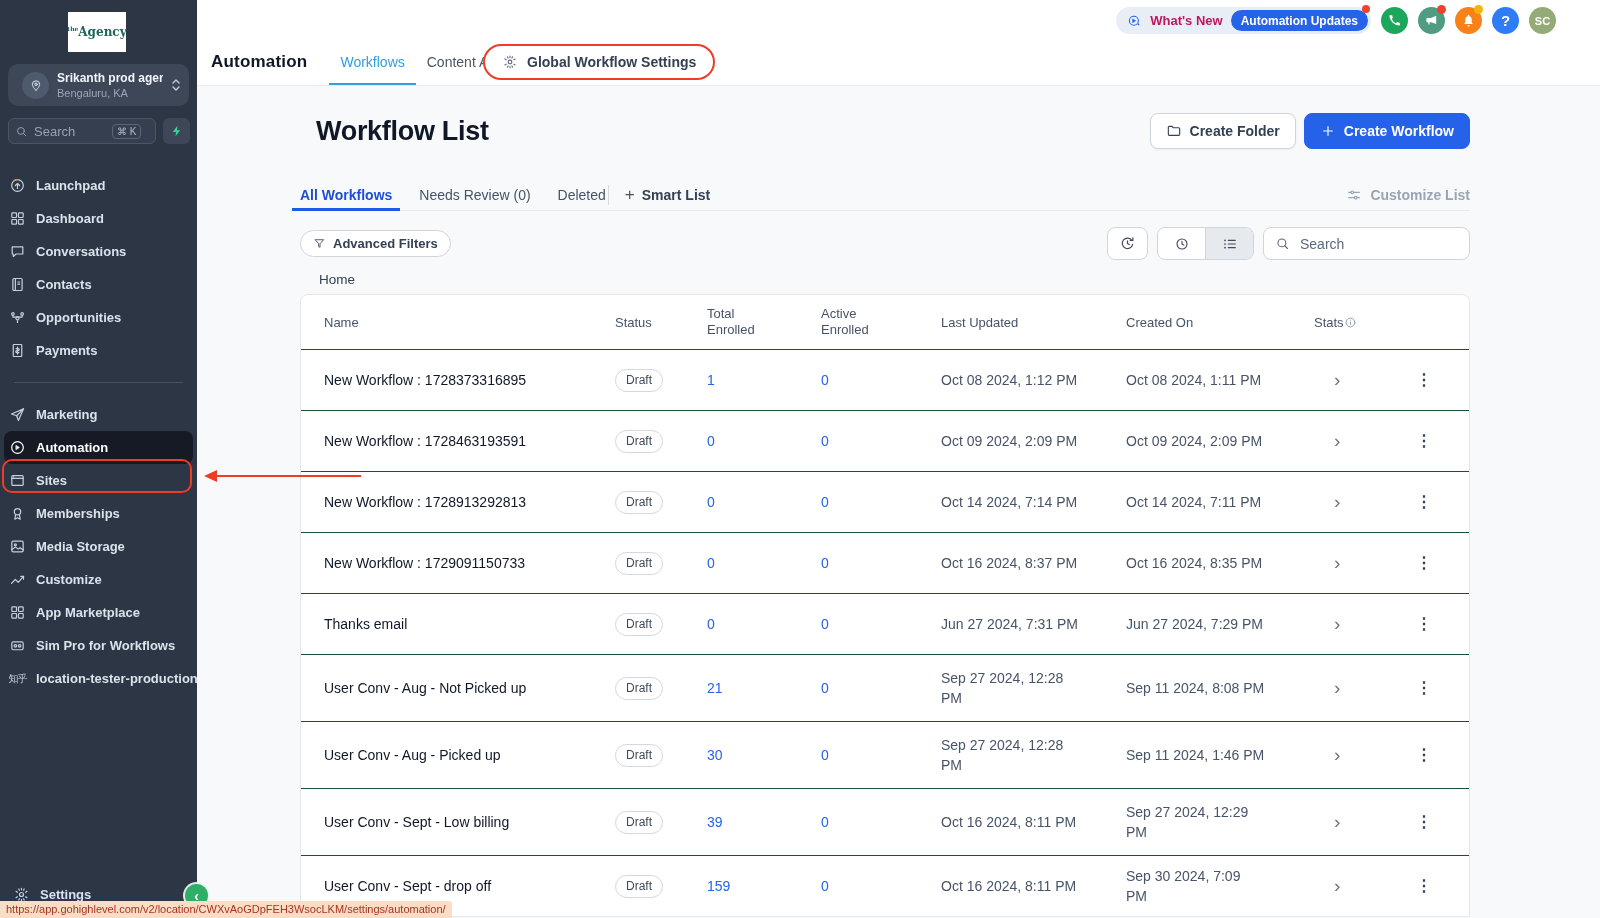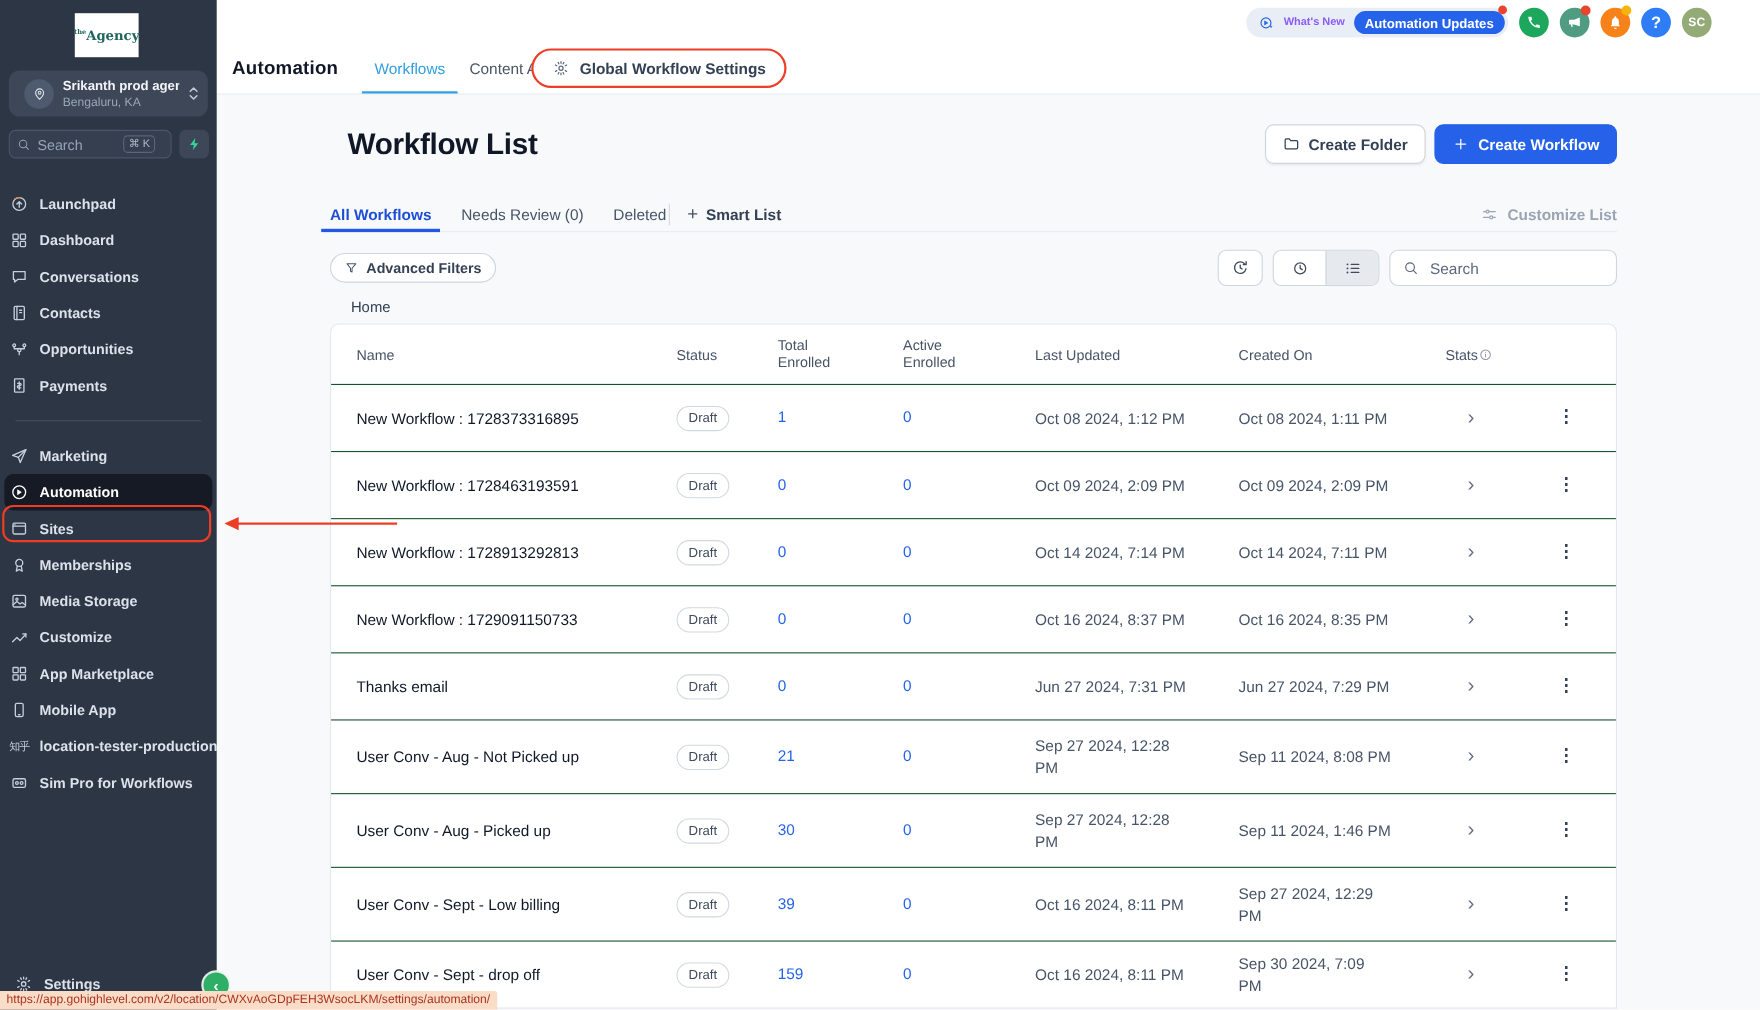--- a/index.html
+++ b/index.html
@@ -57,21 +57,21 @@
   .top-tab.active{color:#2f9fe0;}
   .top-tab.active::after{content:"";position:absolute;left:0;right:0;bottom:0;height:2px;background:#2f9fe0;}
   .global-btn{position:absolute;left:286px;top:44px;height:36px;display:flex;align-items:center;gap:9px;
               padding:0 17px;border:2px solid #ee3c25;border-radius:18px;box-sizing:border-box;color:#344054;
               font-size:14px;font-weight:600;background:#fff;cursor:pointer;white-space:nowrap;}
   .global-btn .icn{width:16px;height:16px;color:#5d6b7e;}
   .topbar-right{position:absolute;right:44px;top:7px;display:flex;align-items:center;gap:10px;}
   .whatsnew{height:27px;background:#e9eef6;border-radius:14px;display:flex;align-items:center;gap:8px;
             padding:0 3px 0 11px;position:relative;cursor:pointer;}
   .wn-icn{width:15px;height:15px;color:#2563eb;}
-  .wn-label{font-size:10px;font-weight:600;color:#8b5cf6;white-space:nowrap;}
+  .wn-label{font-size:13px;font-weight:600;color:#be185d;white-space:nowrap;}
   .wn-badge{height:21px;background:#2563eb;color:#fff;border-radius:11px;font-size:12px;font-weight:600;
             display:flex;align-items:center;padding:0 10px;white-space:nowrap;}
   .dot{position:absolute;width:8px;height:8px;border-radius:50%;}
   .dot.red{background:#e8442e;}
   .dot.yellow{background:#f5b40a;}
   .whatsnew .dot{top:-2px;right:1px;}
   .util{width:27px;height:27px;border-radius:50%;display:flex;align-items:center;justify-content:center;
         position:relative;color:#fff;cursor:pointer;flex:none;}
   .util .icn{width:15px;height:15px;}
   .util .dot{top:-2px;right:-1px;width:9px;height:9px;}
@@ -319,41 +319,32 @@
             <rect x="13.4" y="4" width="6.6" height="6.6" rx="1"></rect>
             <rect x="4" y="13.4" width="6.6" height="6.6" rx="1"></rect>
             <rect x="13.4" y="13.4" width="6.6" height="6.6" rx="1"></rect>
           </svg>
         </span>
     <span class="side-label">App Marketplace</span>
   </div>
       <div class="side-item">
     <span class="icn side-icn">
           <svg viewBox="0 0 24 24" fill="none" stroke="currentColor" stroke-width="1.7" stroke-linecap="round" stroke-linejoin="round">
-            <rect x="7" y="3.5" width="10" height="17" rx="2"></rect>
-            <path d="M11 18h2"></path>
-          </svg>
-        </span>
-    <span class="side-label">Mobile App</span>
-  </div>
-      <div class="side-item">
-    <span class="icn side-icn">
-          <span class="tglyph">知乎</span>
-        </span>
-    <span class="side-label">location-tester-production</span>
-  </div>
-      <div class="side-item">
-    <span class="icn side-icn">
-          <svg viewBox="0 0 24 24" fill="none" stroke="currentColor" stroke-width="1.7" stroke-linecap="round" stroke-linejoin="round">
             <rect x="4" y="7" width="16" height="11" rx="2"></rect>
             <circle cx="9" cy="12.5" r="1.8"></circle>
             <circle cx="15" cy="12.5" r="1.8"></circle>
           </svg>
         </span>
     <span class="side-label">Sim Pro for Workflows</span>
+  </div>
+      <div class="side-item">
+    <span class="icn side-icn">
+          <span class="tglyph">知乎</span>
+        </span>
+    <span class="side-label">location-tester-production</span>
   </div>
     </div>
 
   <div class="side-settings">
     <div class="side-item">
       <span class="icn">
           <svg viewBox="0 0 24 24" fill="none" stroke="currentColor" stroke-width="1.7" stroke-linecap="round" stroke-linejoin="round">
             <circle cx="12" cy="12" r="2.8"></circle>
             <path d="M12 3.2v2.1M12 18.7v2.1M4.4 7.6l1.8 1.1M17.8 15.3l1.8 1.1M4.4 16.4l1.8-1.1M17.8 8.7l1.8-1.1M8.2 4.2l.9 1.9M14.9 17.9l.9 1.9M8.2 19.8l.9-1.9M14.9 6.1l.9-1.9"></path>
           </svg>

